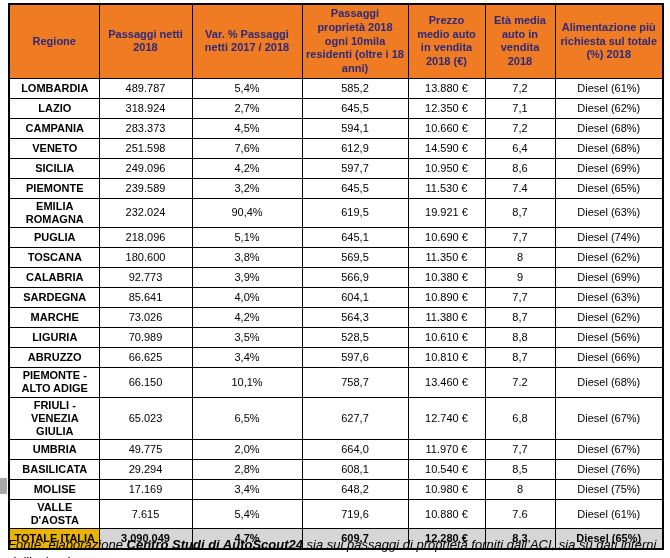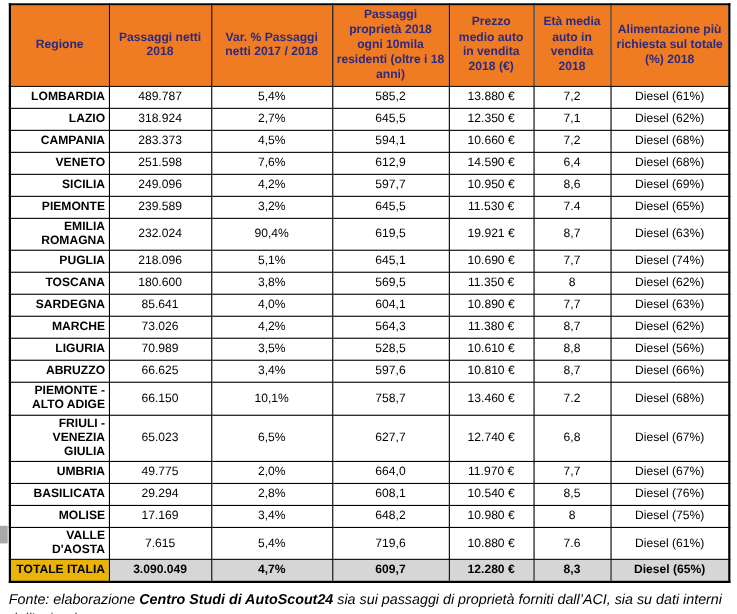--- a/index.html
+++ b/index.html
@@ -48,21 +48,21 @@
   .data-table td {
     font-size: 11px;
     text-align: center;
     vertical-align: middle;
     padding: 1px 3px;
     height: 17px;
     line-height: 1.2;
     background: #ffffff;
   }
   .data-table td.region {
-    text-align: right;
+    text-align: center;
     font-weight: bold;
     padding-left: 4px;
   }
   .data-table tr.total td {
     background: var(--total-bg);
     font-weight: bold;
   }
   .data-table tr.total td.region {
     background: #eab308;
   }
@@ -188,20 +188,29 @@
       <tr>
         <td class="region">TOSCANA</td>
         <td>180.600</td>
         <td>3,8%</td>
         <td>569,5</td>
         <td>11.350 €</td>
         <td>8</td>
         <td>Diesel (62%)</td>
       </tr>
       <tr>
+        <td class="region">CALABRIA</td>
+        <td>92.773</td>
+        <td>3,9%</td>
+        <td>566,9</td>
+        <td>10.380 €</td>
+        <td>9</td>
+        <td>Diesel (69%)</td>
+      </tr>
+      <tr>
         <td class="region">SARDEGNA</td>
         <td>85.641</td>
         <td>4,0%</td>
         <td>604,1</td>
         <td>10.890 €</td>
         <td>7,7</td>
         <td>Diesel (63%)</td>
       </tr>
       <tr>
         <td class="region">MARCHE</td>

